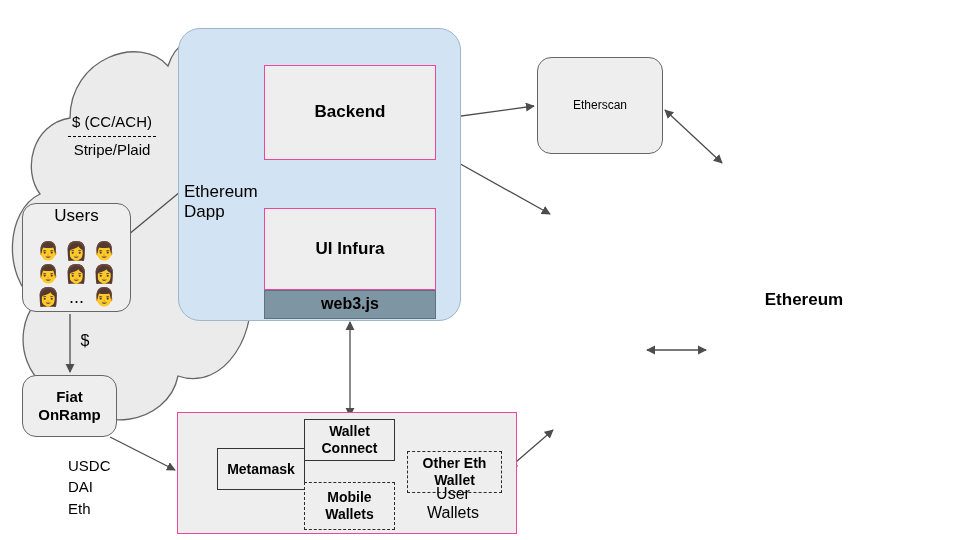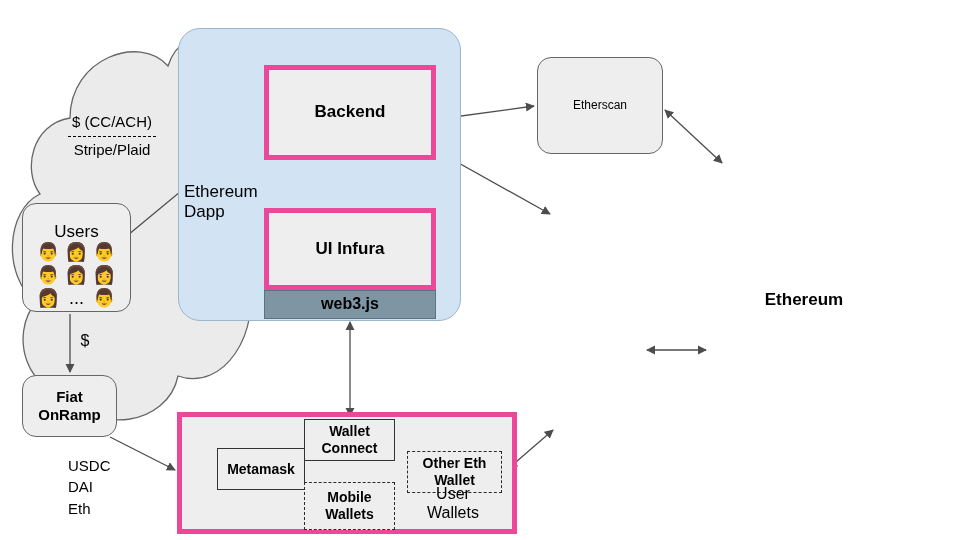--- a/index.html
+++ b/index.html
@@ -23,21 +23,21 @@
     box-sizing: border-box;
     display: flex;
     align-items: center;
     justify-content: center;
     text-align: center;
     color: #000000;
     line-height: 1.18;
   }
   .shape-box {
     background: #eeeeee;
-    border: 5px solid #ec4899;
+    border: 1px solid #ec4899;
   }
   .shape-round {
     background: #eeeeee;
     border: 1px solid #666666;
     border-radius: 14px;
   }
   .shape-dashed {
     background: #eeeeee;
     border: 1px dashed #2b2b2b;
   }
@@ -82,22 +82,22 @@
     background: #7e95a3;
     border: 1px solid #5d727e;
     font-size: 16px;
   }
 
   
   #users-box {
     left: 22px; top: 203px;
     width: 109px; height: 109px;
     flex-direction: column;
-    justify-content: flex-start;
-    padding-top: 18px;
+    justify-content: space-between;
+    padding-top: 2px;
     font-size: 17px;
   }
   #users-title { margin-bottom: 1px; }
   #users-grid {
     display: grid;
     grid-template-columns: repeat(3, 1fr);
     gap: 0px 2px;
     font-size: 18px;
     line-height: 1;
   }

